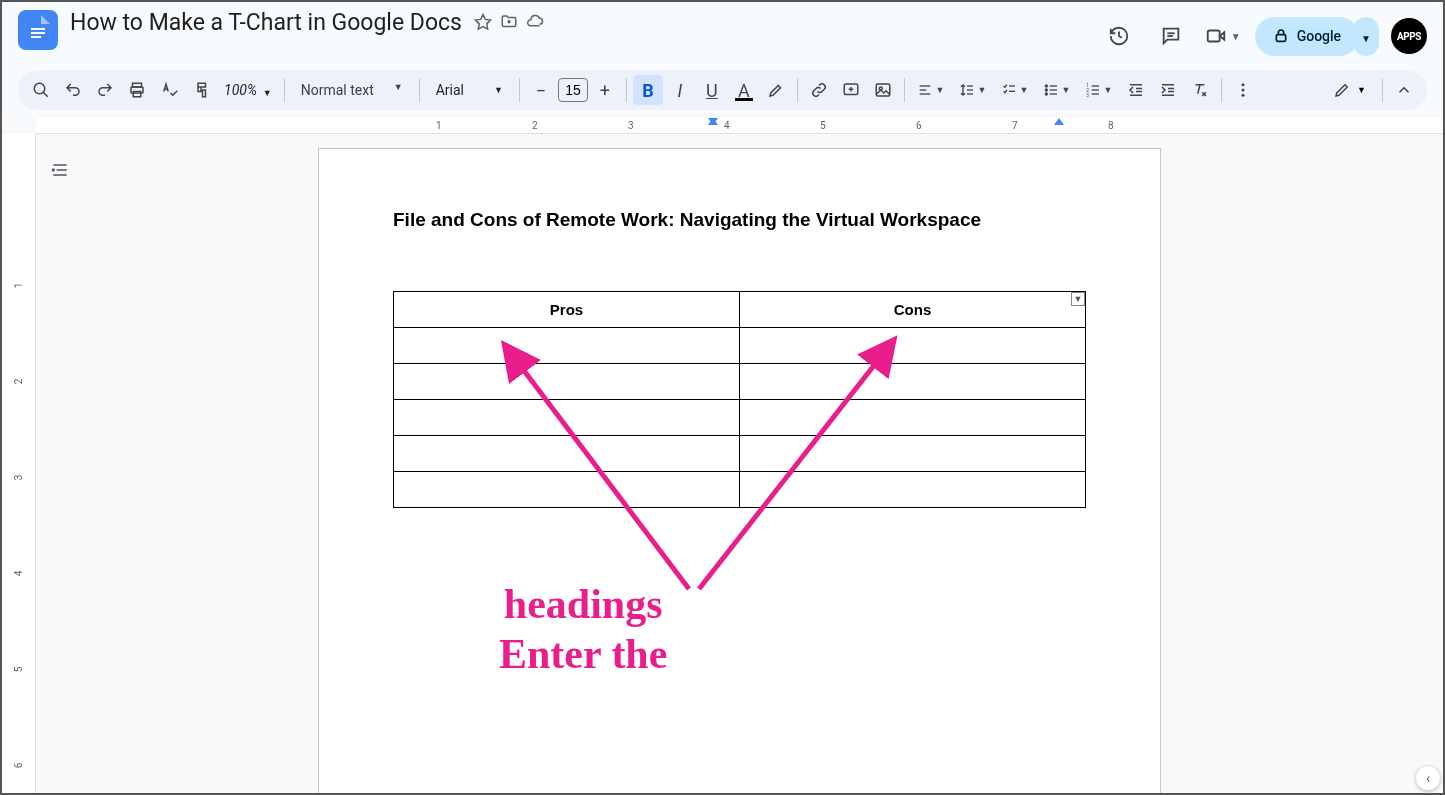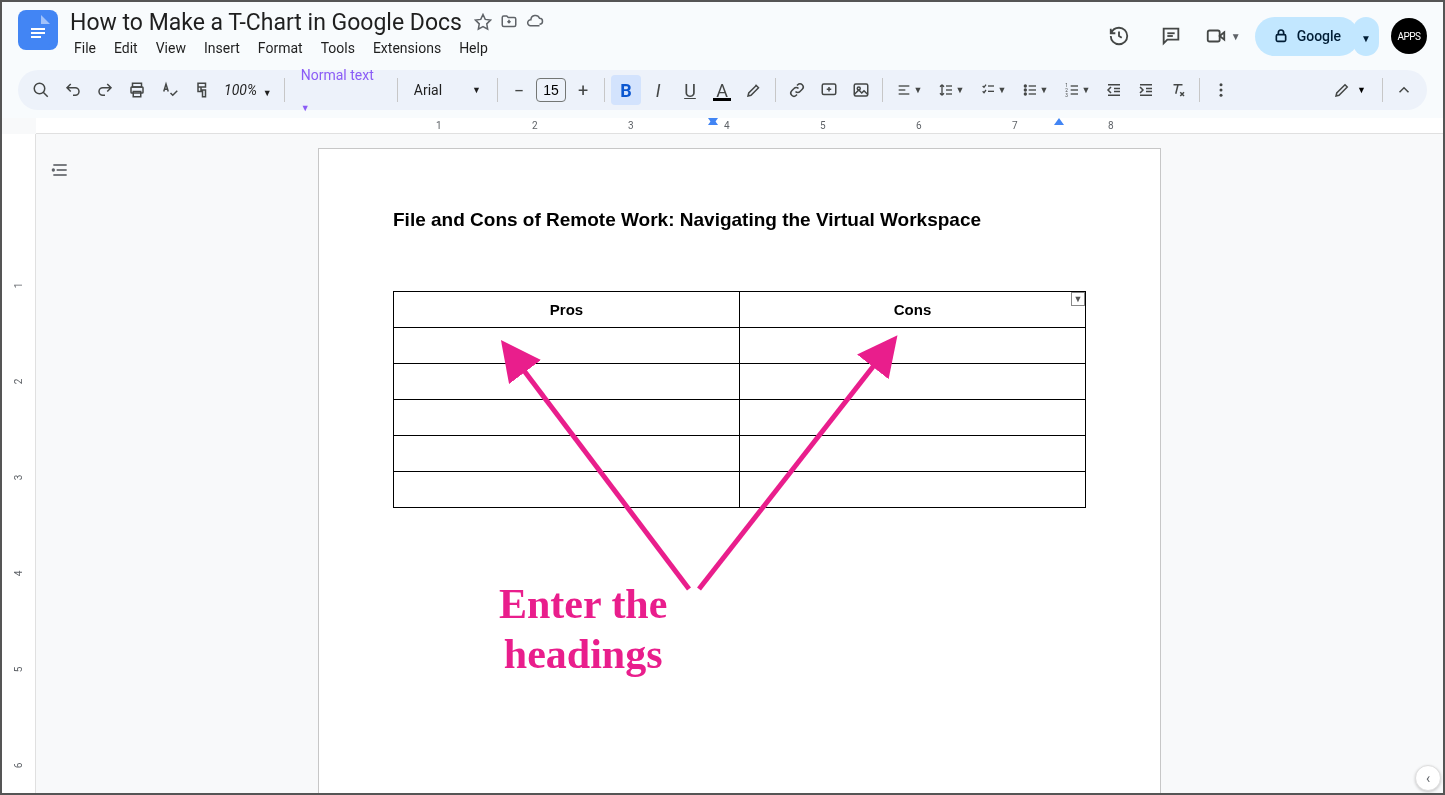--- a/index.html
+++ b/index.html
@@ -13,30 +13,30 @@
 .title-row { display: flex; align-items: center; gap: 8px; height: 24px; }
 .doc-title { font-size: 23px; color: #1f1f1f; padding: 2px 4px; }
 .title-icon { color: #5f6368; cursor: pointer; display: flex; align-items: center; }
 .menu-row { display: flex; gap: 2px; height: 28px; align-items: center; }
 .menu-item { padding: 4px 8px; font-size: 14px; color: #1f1f1f; cursor: pointer; border-radius: 4px; }
 .header-right { display: flex; align-items: center; gap: 12px; margin-top: 6px; }
 .header-icon { width: 40px; height: 40px; display: flex; align-items: center; justify-content: center; color: #5f6368; cursor: pointer; border-radius: 50%; }
 .meet-btn { display: flex; align-items: center; gap: 4px; }
 .share-btn { background: #c2e7ff; color: #001d35; padding: 10px 18px; border-radius: 40px; display: flex; align-items: center; gap: 8px; font-size: 14px; font-weight: 500; cursor: pointer; }
 .share-dropdown { background: #c2e7ff; padding: 10px 8px; border-radius: 40px; margin-left: -6px; cursor: pointer; }
-.avatar { width: 36px; height: 36px; border-radius: 50%; background: #000; color: #fff; display: flex; align-items: center; justify-content: center; font-size: 10px; font-weight: normal; letter-spacing: -0.5px; }
+.avatar { width: 36px; height: 36px; border-radius: 50%; background: #000; color: #fff; display: flex; align-items: center; justify-content: center; font-size: 10px; font-weight: bold; letter-spacing: -0.5px; }
 
 
 .toolbar-wrap { padding: 4px 16px 8px; background: #f8fbfd; }
 .toolbar { background: #edf2fa; border-radius: 24px; padding: 4px 8px; display: flex; align-items: center; gap: 2px; height: 40px; }
 .tool-btn { width: 30px; height: 30px; display: flex; align-items: center; justify-content: center; color: #444746; cursor: pointer; border-radius: 4px; font-size: 18px; }
 .tool-sep { width: 1px; height: 24px; background: #c7c7c7; margin: 0 4px; }
 .tool-btn.active { background: #d3e3fd; color: #0b57d0; }
 .zoom-sel { padding: 4px 6px; font-size: 14px; color: #1f1f1f; cursor: pointer; display: flex; align-items: flex-end; gap: 6px; font-style: italic; }
-.style-sel { padding: 4px 10px; font-size: 14px; color: #8b5cf6; cursor: pointer; display: flex; align-items: flex-start; gap: 20px; min-width: 100px; justify-content: space-between; flex-direction: column; }
+.style-sel { padding: 4px 10px; font-size: 14px; color: #404040; cursor: pointer; display: flex; align-items: flex-start; gap: 20px; min-width: 100px; justify-content: space-between; }
 .font-sel { padding: 4px 10px; font-size: 14px; color: #1f1f1f; cursor: pointer; display: flex; align-items: center; gap: 30px; min-width: 80px; justify-content: space-between; }
 .font-size-group { display: flex; align-items: center; gap: 2px; }
 .font-size-input { width: 30px; height: 24px; border: 1px solid #747775; border-radius: 4px; text-align: center; font-size: 14px; background: #edf2fa; }
 .text-color-btn { position: relative; }
 .text-color-bar { position: absolute; bottom: 4px; left: 6px; right: 6px; height: 3px; background: #000; }
 .tool-btn.wdrop { width: 40px; position: relative; }
 .drop-caret { font-size: 9px; margin-left: 2px; }
 .spacer { flex: 1; }
 .edit-mode { display: flex; align-items: center; gap: 6px; padding: 4px 10px; cursor: pointer; }
 
@@ -96,30 +96,20 @@
             <path d="M3 6a2 2 0 012-2h4l2 2h8a2 2 0 012 2v8a2 2 0 01-2 2H5a2 2 0 01-2-2V6z"></path>
             <path d="M10 11l2 2 2-2M12 9v4"></path>
           </svg>
         </span>
       <span class="title-icon">
           <svg width="18" height="18" viewBox="0 0 24 24" fill="none" stroke="#5f6368" stroke-width="2">
             <path d="M18 15a4 4 0 000-8 6 6 0 00-11.5 2A4 4 0 006 17h12"></path>
           </svg>
         </span>
     </div>
-    <div class="menu-row">
-      <span class="menu-item">File</span>
-      <span class="menu-item">Edit</span>
-      <span class="menu-item">View</span>
-      <span class="menu-item">Insert</span>
-      <span class="menu-item">Format</span>
-      <span class="menu-item">Tools</span>
-      <span class="menu-item">Extensions</span>
-      <span class="menu-item">Help</span>
-    </div>
   </div>
   <div class="header-right">
     <span class="header-icon">
         <svg width="22" height="22" viewBox="0 0 24 24" fill="none" stroke="#444746" stroke-width="2">
           <path d="M3 12a9 9 0 109-9 9 9 0 00-8.5 6M3 4v5h5"></path>
           <path d="M12 7v5l3 2"></path>
         </svg>
       </span>
     <span class="header-icon">
         <svg width="22" height="22" viewBox="0 0 24 24" fill="none" stroke="#444746" stroke-width="2">
@@ -404,20 +394,20 @@
       <svg class="arrow-svg" style="left:80px;top:130px" width="560" height="330">
         <defs>
           <marker id="arrowhead" markerWidth="8" markerHeight="8" refX="2" refY="4" orient="auto">
             <polygon points="0 0, 8 4, 0 8" fill="#e91e8c"></polygon>
           </marker>
         </defs>
         <line x1="290" y1="310" x2="120" y2="85" stroke="#e91e8c" stroke-width="5" marker-end="url(#arrowhead)"></line>
         <line x1="300" y1="310" x2="480" y2="80" stroke="#e91e8c" stroke-width="5" marker-end="url(#arrowhead)"></line>
       </svg>
       <div class="annotation-text" style="left:180px;top:430px">
+        <div>headings</div>
         <div>Enter the</div>
-        <div>headings</div>
       </div>
     </div>
   </div>
 </div>
 
 <div class="bottom-arrow">‹</div>
 
 </body></html>

